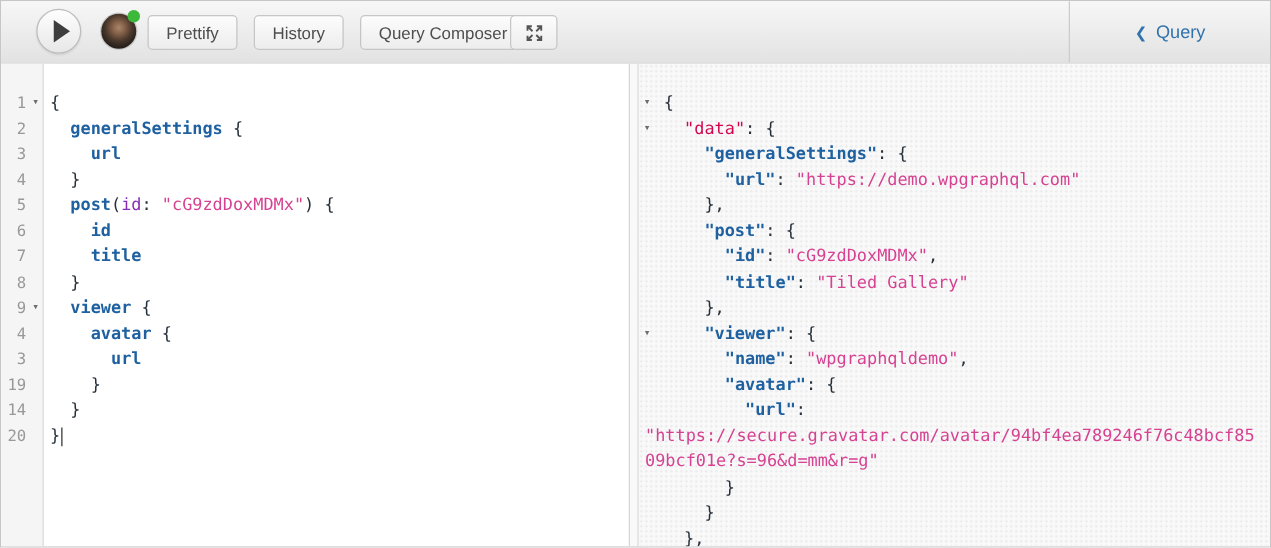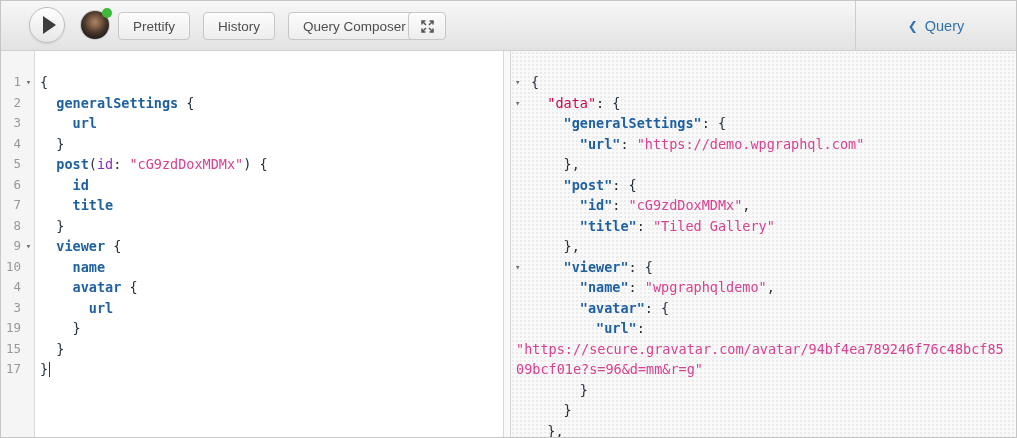--- a/index.html
+++ b/index.html
@@ -82,26 +82,25 @@
     <div class="q-lines">
         <div class="q-line"><span class="ln">1</span><span class="foldslot">▾</span><span class="codeseg"><span class="cm-punc">{</span></span></div>
         <div class="q-line"><span class="ln">2</span><span class="foldslot"></span><span class="codeseg"><span class="cm-ws">  </span><span class="cm-prop">generalSettings</span><span class="cm-punc"> {</span></span></div>
         <div class="q-line"><span class="ln">3</span><span class="foldslot"></span><span class="codeseg"><span class="cm-ws">    </span><span class="cm-prop">url</span></span></div>
         <div class="q-line"><span class="ln">4</span><span class="foldslot"></span><span class="codeseg"><span class="cm-ws">  </span><span class="cm-punc">}</span></span></div>
         <div class="q-line"><span class="ln">5</span><span class="foldslot"></span><span class="codeseg"><span class="cm-ws">  </span><span class="cm-prop">post</span><span class="cm-punc">(</span><span class="cm-attr">id</span><span class="cm-punc">: </span><span class="cm-str">"cG9zdDoxMDMx"</span><span class="cm-punc">) {</span></span></div>
         <div class="q-line"><span class="ln">6</span><span class="foldslot"></span><span class="codeseg"><span class="cm-ws">    </span><span class="cm-prop">id</span></span></div>
         <div class="q-line"><span class="ln">7</span><span class="foldslot"></span><span class="codeseg"><span class="cm-ws">    </span><span class="cm-prop">title</span></span></div>
         <div class="q-line"><span class="ln">8</span><span class="foldslot"></span><span class="codeseg"><span class="cm-ws">  </span><span class="cm-punc">}</span></span></div>
         <div class="q-line"><span class="ln">9</span><span class="foldslot">▾</span><span class="codeseg"><span class="cm-ws">  </span><span class="cm-prop">viewer</span><span class="cm-punc"> {</span></span></div>
-        <div class="q-line"><span class="ln">10</span><span class="foldslot"></span><span class="codeseg"><span class="cm-ws">    </span><span class="cm-prop">name</span></span></div>
         <div class="q-line"><span class="ln">4</span><span class="foldslot"></span><span class="codeseg"><span class="cm-ws">    </span><span class="cm-prop">avatar</span><span class="cm-punc"> {</span></span></div>
         <div class="q-line"><span class="ln">3</span><span class="foldslot"></span><span class="codeseg"><span class="cm-ws">      </span><span class="cm-prop">url</span></span></div>
         <div class="q-line"><span class="ln">19</span><span class="foldslot"></span><span class="codeseg"><span class="cm-ws">    </span><span class="cm-punc">}</span></span></div>
-        <div class="q-line"><span class="ln">15</span><span class="foldslot"></span><span class="codeseg"><span class="cm-ws">  </span><span class="cm-punc">}</span></span></div>
-        <div class="q-line"><span class="ln">17</span><span class="foldslot"></span><span class="codeseg"><span class="cm-punc">}</span><span class="cm-cursor"></span></span></div>
+        <div class="q-line"><span class="ln">14</span><span class="foldslot"></span><span class="codeseg"><span class="cm-ws">  </span><span class="cm-punc">}</span></span></div>
+        <div class="q-line"><span class="ln">20</span><span class="foldslot"></span><span class="codeseg"><span class="cm-punc">}</span><span class="cm-cursor"></span></span></div>
       </div>
   </div>
 
   <div class="divider"></div>
 
   <div class="result-pane code-font">
     <div class="r-rows">
         <div class="r-row"><span class="r-fold">▾</span><span class="cm-punc">{</span></div>
         <div class="r-row"><span class="r-fold">▾</span><span class="cm-ws">  </span><span class="cm-def">"data"</span><span class="cm-punc">: {</span></div>
         <div class="r-row"><span class="cm-ws">    </span><span class="cm-prop">"generalSettings"</span><span class="cm-punc">: {</span></div>

